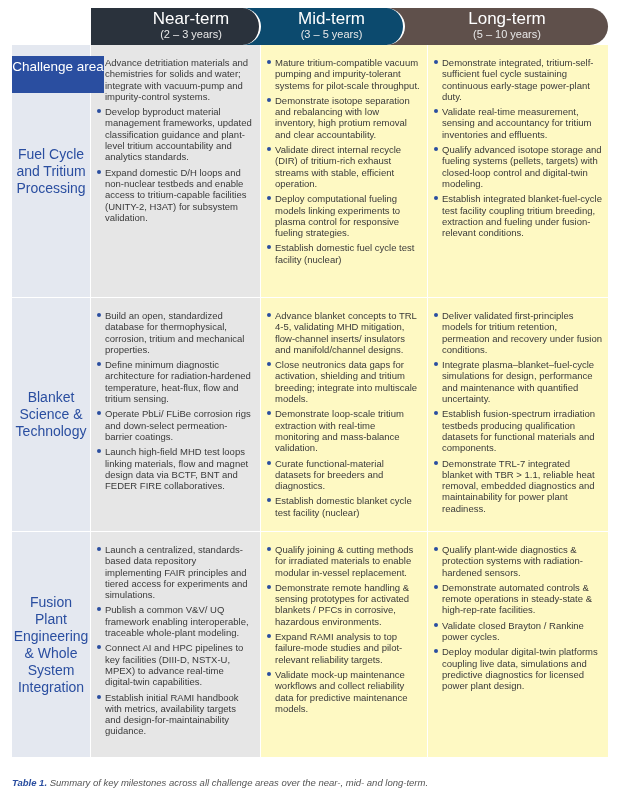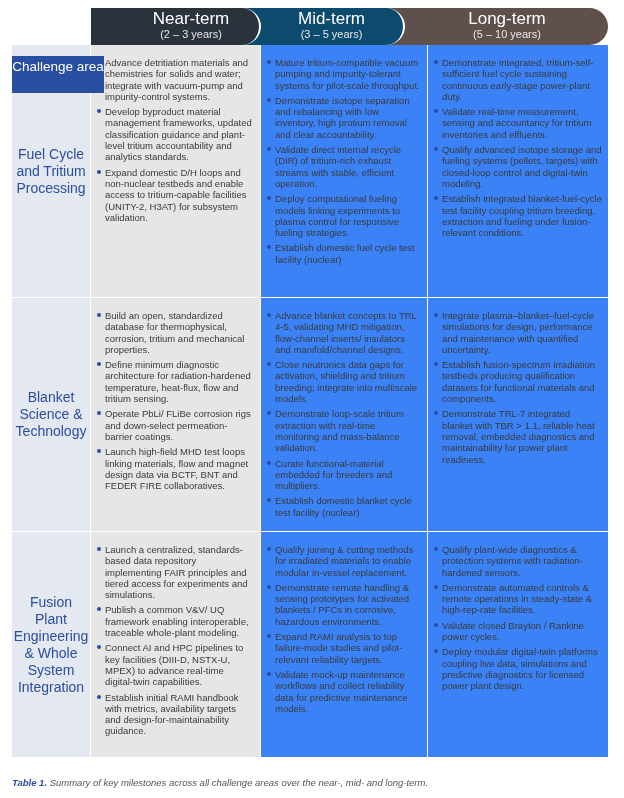--- a/index.html
+++ b/index.html
@@ -28,21 +28,21 @@
 
   
   .row { display: flex; border-bottom: 1px solid #ffffff; }
   .row .area {
     width: 79px; background: #e4e8f0; color: #2a4ea0;
     display: flex; align-items: center; justify-content: center; text-align: center;
     font-size: 14px; line-height: 17px; padding: 0 8px;
     border-right: 1px solid #ffffff;
   }
   .row .cell {
-    background: #3b82f6; font-size: 9.5px; line-height: 11.3px; color: #3a3a3a;
+    background: #fef9c3; font-size: 9.5px; line-height: 11.3px; color: #3a3a3a;
     padding: 12px 6px 8px 6px; border-right: 1px solid #ffffff;
   }
   .row .cell:last-child { border-right: none; }
   .c-near { width: 170px; background: #e6e6e6 !important; }
   .c-mid  { width: 167px; }
   .c-long { width: 180px; }
   .row ul { list-style: none; }
   .row li { position: relative; padding-left: 8px; margin-bottom: 4px; }
   .row li::before {
     content: ""; position: absolute; left: 0; top: 3px; width: 4px; height: 4px;
@@ -113,26 +113,27 @@
         <li>Define minimum diagnostic architecture for radiation-hardened temperature, heat-flux, flow and tritium sensing.</li>
         <li>Operate PbLi/ FLiBe corrosion rigs and down-select permeation-barrier coatings.</li>
         <li>Launch high-field MHD test loops linking materials, flow and magnet design data via BCTF, BNT and FEDER FIRE collaboratives.</li>
       </ul>
     </div>
     <div class="cell c-mid">
       <ul>
         <li>Advance blanket concepts to TRL 4-5, validating MHD mitigation, flow-channel inserts/ insulators and manifold/channel designs.</li>
         <li>Close neutronics data gaps for activation, shielding and tritium breeding; integrate into multiscale models.</li>
         <li>Demonstrate loop-scale tritium extraction with real-time monitoring and mass-balance validation.</li>
-        <li>Curate functional-material embedded for breeders and multipliers.</li>
+        <li>Curate functional-material datasets for breeders and diagnostics.</li>
         <li>Establish domestic blanket cycle test facility (nuclear)</li>
       </ul>
     </div>
     <div class="cell c-long">
       <ul>
+        <li>Deliver validated first-principles models for tritium retention, permeation and recovery under fusion conditions.</li>
         <li>Integrate plasma–blanket–fuel-cycle simulations for design, performance and maintenance with quantified uncertainty.</li>
         <li>Establish fusion-spectrum irradiation testbeds producing qualification datasets for functional materials and components.</li>
         <li>Demonstrate TRL-7 integrated blanket with TBR &gt; 1.1, reliable heat removal, embedded diagnostics and maintainability for power plant readiness.</li>
       </ul>
     </div>
   </div>
 
   <div class="row r3">
     <div class="area">Fusion Plant Engineering &amp; Whole System Integration</div>
     <div class="cell c-near">

